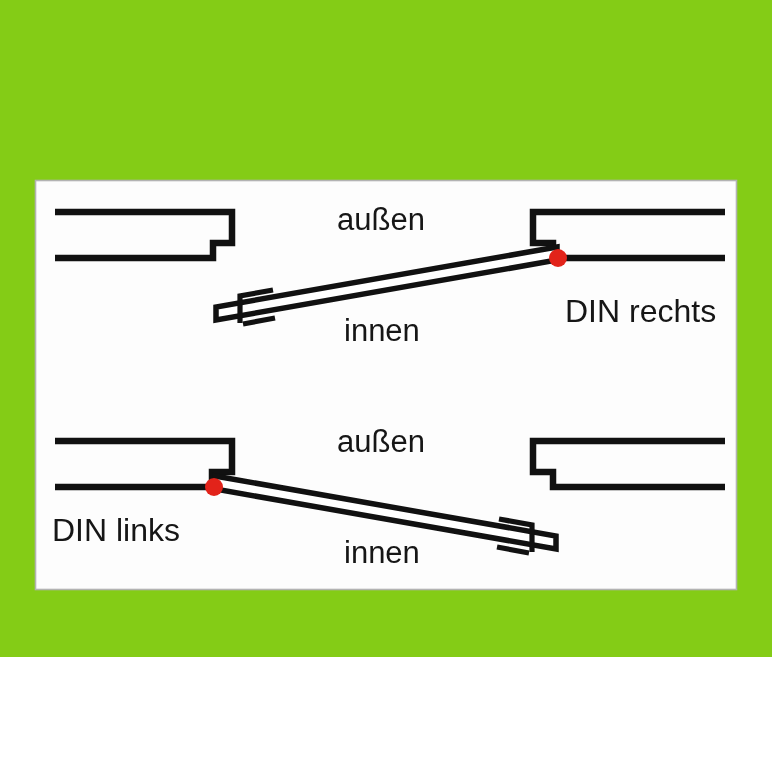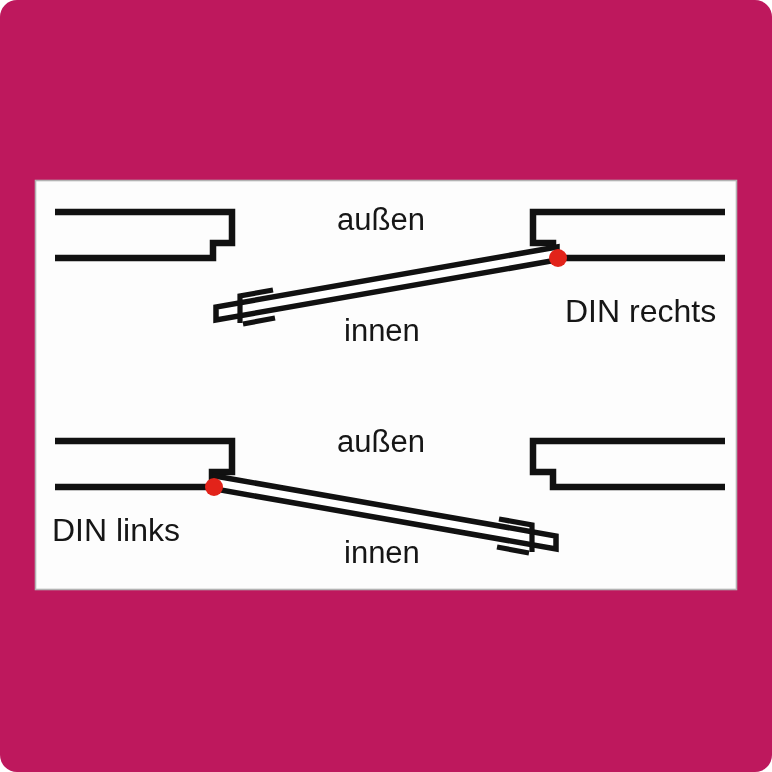--- a/index.html
+++ b/index.html
@@ -9,23 +9,22 @@
   }
   body {
     width: 772px;
     height: 772px;
     font-family: "Liberation Sans", sans-serif;
     overflow: hidden;
   }
   #canvas {
     position: relative;
     width: 772px;
-    height: 772px;
-    background: #be185d;
-    border-radius: 17px;
+    height: 657px;
+    background: #84cc16;
   }
   #diagram-svg {
     position: absolute;
     left: 0;
     top: 0;
     width: 772px;
     height: 772px;
     display: block;
   }
   .frame-box {

